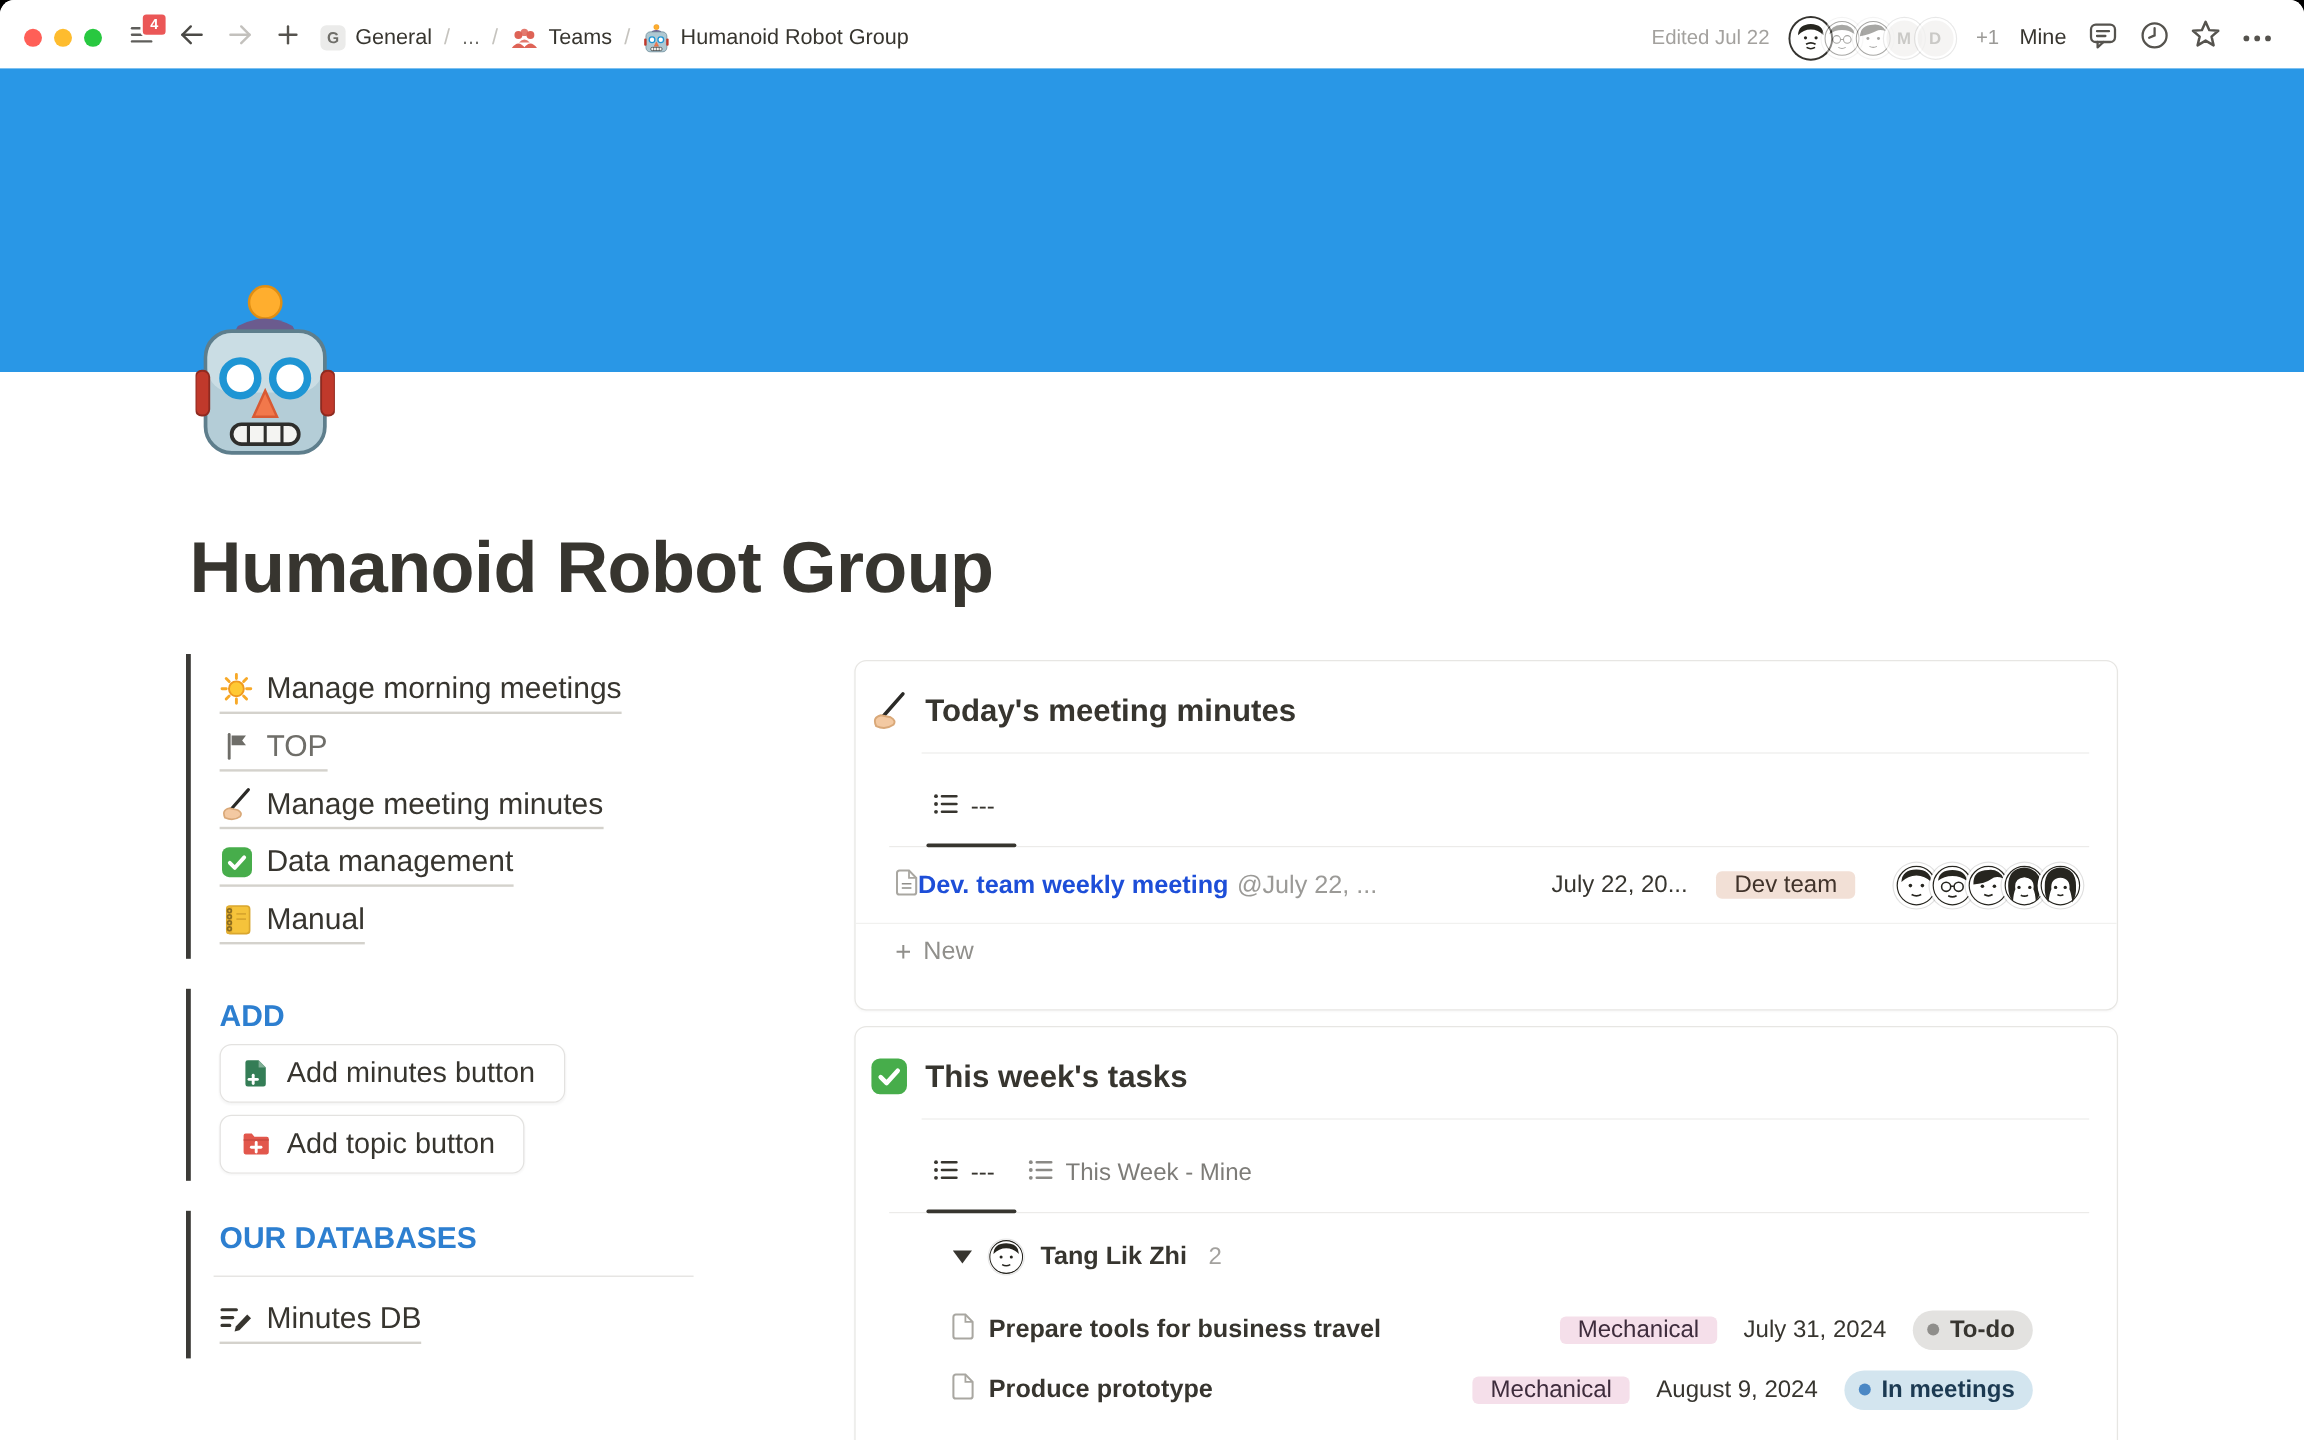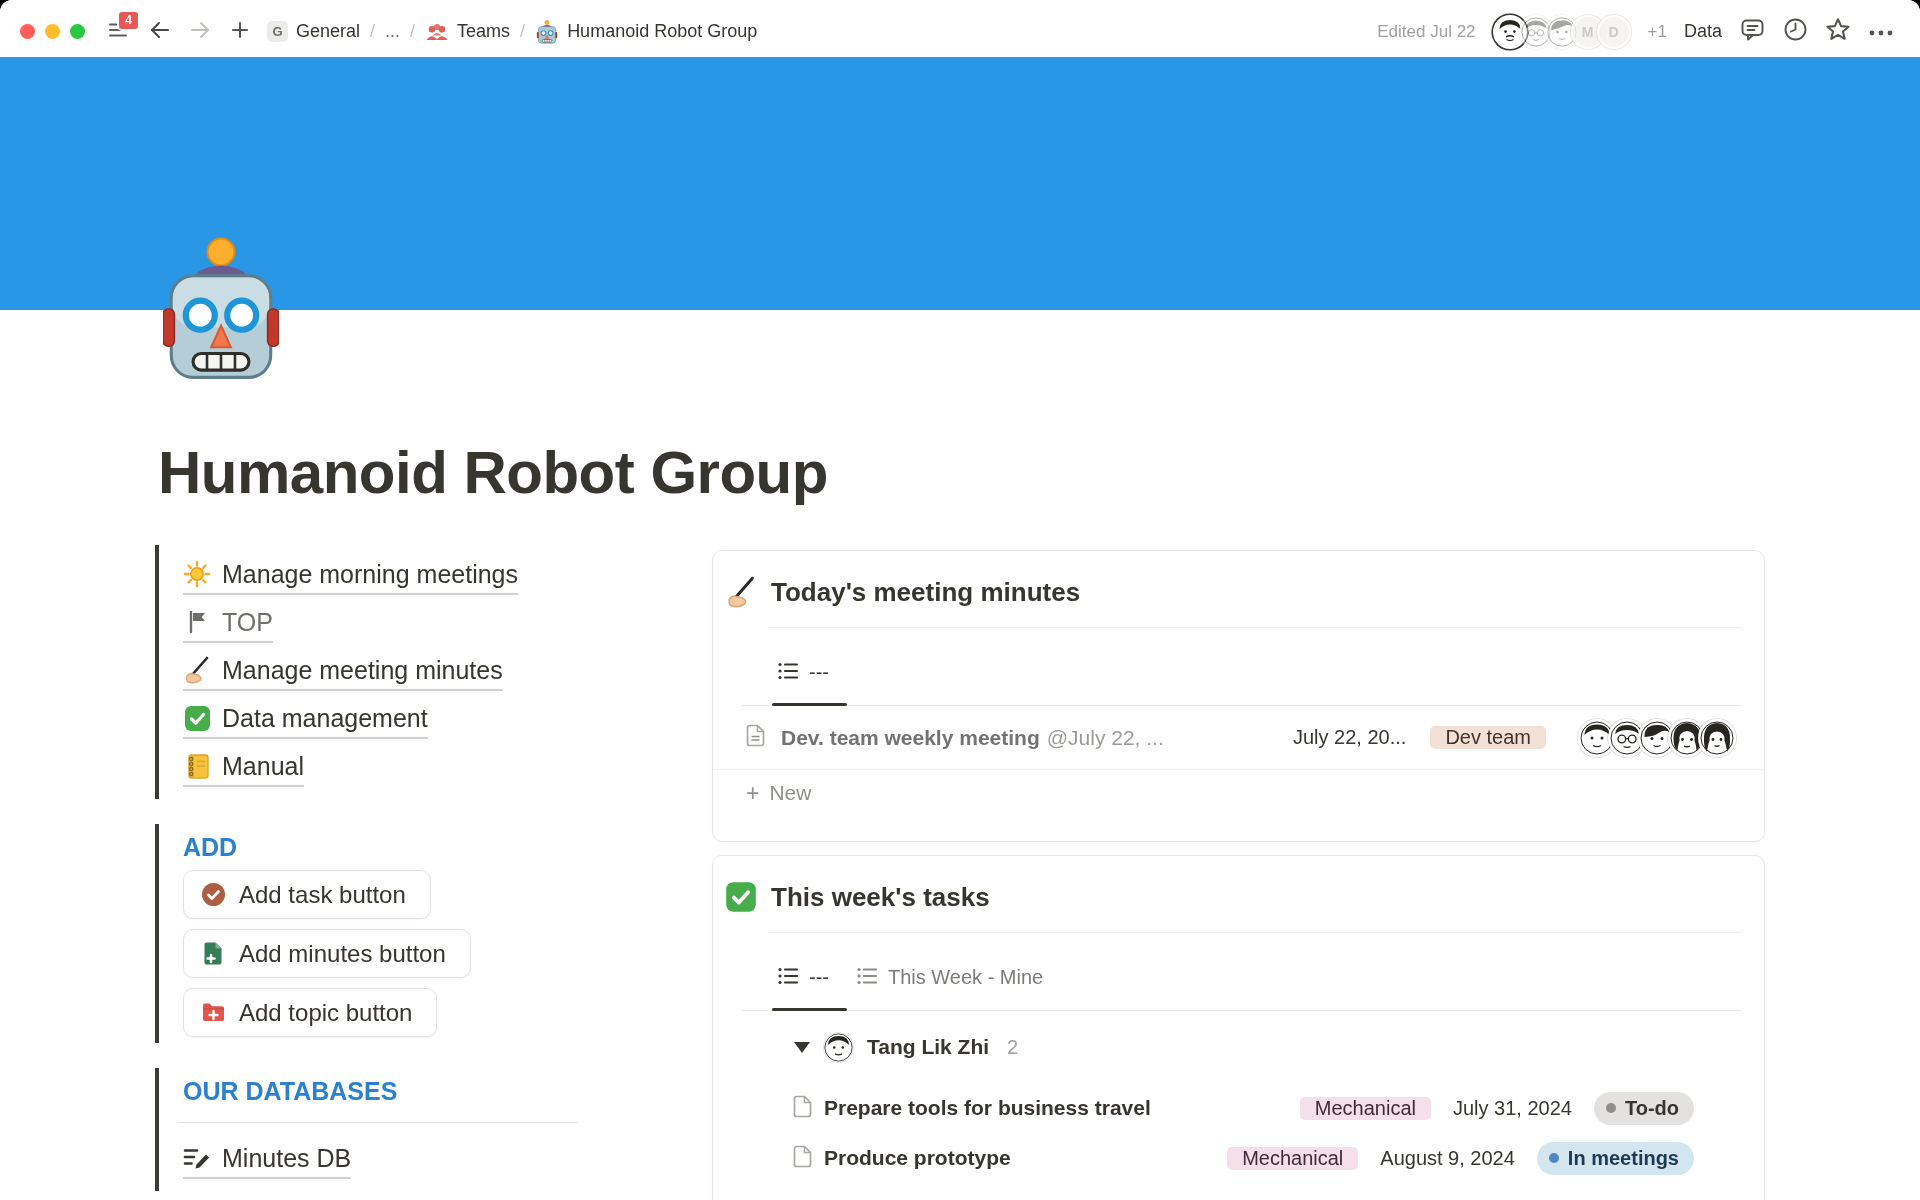--- a/index.html
+++ b/index.html
@@ -63,21 +63,21 @@
   .card-title{font-size:26px;font-weight:700;color:#37352F;line-height:34px;}
   .card-divider{border:none;border-top:1px solid #EDEDEB;margin:0 23px 0 55px;}
   .view-tabs{height:78px;box-sizing:border-box;display:flex;align-items:center;gap:28px;margin:0 23px 0 28px;border-bottom:1px solid #ECEBE9;padding-left:37px;padding-top:12px;}
   .vtab{position:relative;display:flex;align-items:center;gap:10px;height:100%;cursor:pointer;}
   .vtab .tlbl{font-size:20px;color:#7D7C78;white-space:nowrap;}
   .vtab.active .tlbl{color:#37352F;font-weight:500;}
   .vtab.active::after{content:"";position:absolute;left:-6px;right:-18px;bottom:-1px;height:3.5px;background:#37352F;border-radius:2px;}
   .vtab svg{flex:none;}
 
   .dbrow{display:flex;align-items:center;height:63px;padding:0 28px 0 33px;border-bottom:1px solid #F1F1EF;cursor:pointer;}
-  .dbrow .ptitle{font-size:21px;font-weight:600;color:#737373;margin-left:16px;white-space:nowrap;}
+  .dbrow .ptitle{font-size:21px;font-weight:600;color:#1d4ed8;margin-left:0;white-space:nowrap;}
   .dbrow .mention{font-size:21px;color:#9B9A97;margin-left:7px;white-space:nowrap;}
   .rowright{margin-left:auto;display:flex;align-items:center;gap:24px;}
   .dcell{font-size:20px;color:#37352F;white-space:nowrap;}
   .tagpill{font-size:20px;color:#41332B;background:#F2E0D6;border-radius:5px;padding:0 15px;white-space:nowrap;}
   .newrow{display:flex;align-items:center;gap:10px;height:46px;padding-left:33px;color:#908F8B;font-size:21px;cursor:pointer;}
   .newrow .plus{font-size:23px;line-height:1;}
 
   .grouprow{display:flex;align-items:center;height:72px;padding-left:81px;gap:14px;}
   .tri{width:0;height:0;border-left:8px solid transparent;border-right:8px solid transparent;border-top:11px solid #37352F;cursor:pointer;flex:none;}
   .gav{width:29px;height:29px;border-radius:50%;overflow:hidden;flex:none;box-shadow:0 0 0 1px rgba(0,0,0,.1);}
@@ -222,21 +222,21 @@
                 <path d="M4.5 15Q5 4 17 4q8-1 12 6-6-2-9 0-6 3-15.5 5Z" fill="#26251F"></path>
                 <circle cx="12" cy="17" r="1.4" fill="#26251F"></circle>
                 <circle cx="22" cy="17" r="1.4" fill="#26251F"></circle>
                 <path d="M13.5 24.5q3.5 2 7 0" stroke="#26251F" fill="none"></path>
               </svg>
         </div>
         <div class="av letter">M</div>
         <div class="av letter">D</div>
       </div>
       <span class="plus1">+1</span>
-      <span class="share">Data</span>
+      <span class="share">Mine</span>
       <div class="iconbtn">
         <span>
           <svg width="27" height="27" viewBox="0 0 27 27">
                 <g stroke="#55534E" stroke-width="1.9" fill="none" stroke-linecap="round" stroke-linejoin="round">
                   <rect x="3.5" y="4.5" width="20" height="14.5" rx="4"></rect>
                   <path d="M9 19v4.5L14 19"></path>
                   <path d="M8.5 10h10M8.5 14h7"></path>
                 </g>
               </svg>
         </span>
@@ -356,29 +356,20 @@
                 </svg>
           </span>
           <span class="lbl">Manual</span>
         </span>
       </div>
     </div>
 
     <div class="quote">
       <div class="blue-head">ADD</div>
       <div class="addbtns">
-        <div class="nbutton">
-          <span class="emoji26" style="width:25px;height:25px;">
-            <svg width="25" height="25" viewBox="0 0 25 25">
-                  <circle cx="12.5" cy="12.5" r="11.5" fill="#AD5F43"></circle>
-                  <path d="M7.5 13l3.4 3.4 6.6-6.8" stroke="#fff" stroke-width="2.8" fill="none" stroke-linecap="round" stroke-linejoin="round"></path>
-                </svg>
-          </span>
-          <span class="lbl">Add task button</span>
-        </div>
         <div class="nbutton">
           <span class="emoji26" style="width:25px;height:25px;">
             <svg width="25" height="25" viewBox="0 0 25 25">
                   <path d="M5.5 1.5h9l6 6v14a2 2 0 0 1-2 2h-13a2 2 0 0 1-2-2v-18a2 2 0 0 1 2-2Z" fill="#347D56"></path>
                   <path d="M14.5 1.5l6 6h-6Z" fill="#7FAE95"></path>
                   <g stroke="#fff" stroke-width="2.4" stroke-linecap="round">
                     <path d="M6.5 17.5h7"></path>
                     <path d="M10 14v7"></path>
                   </g>
                 </svg>

